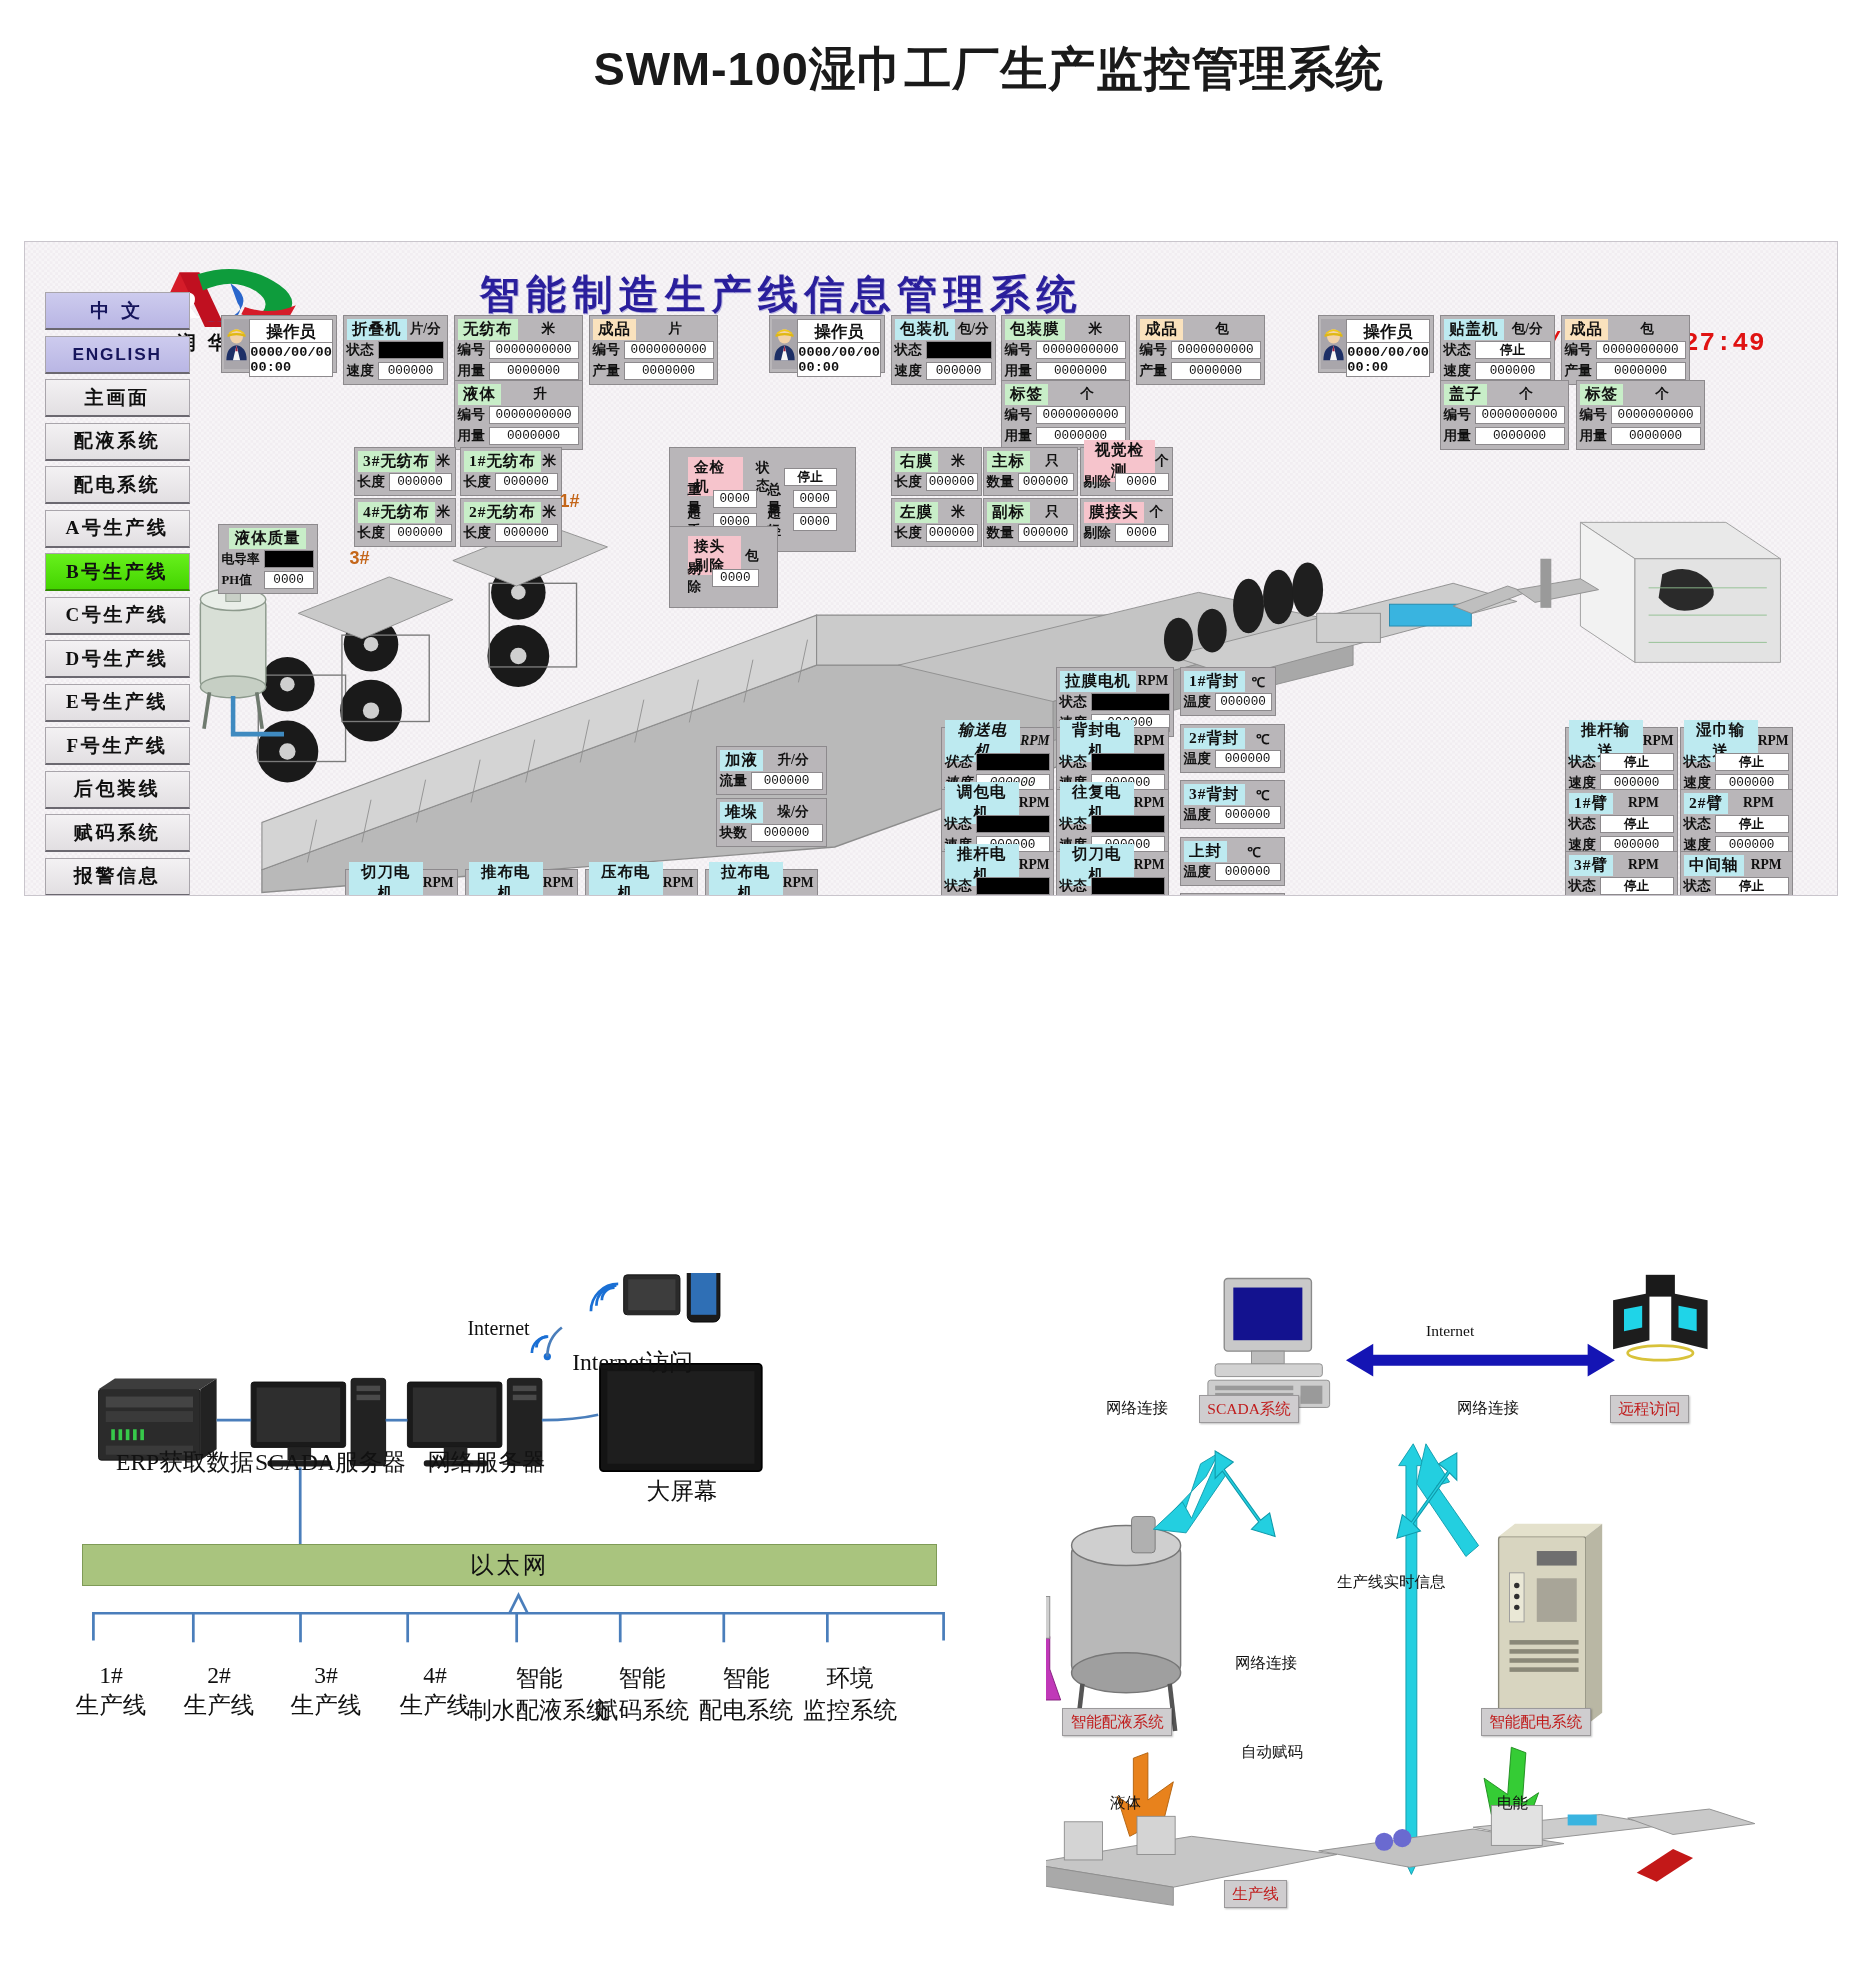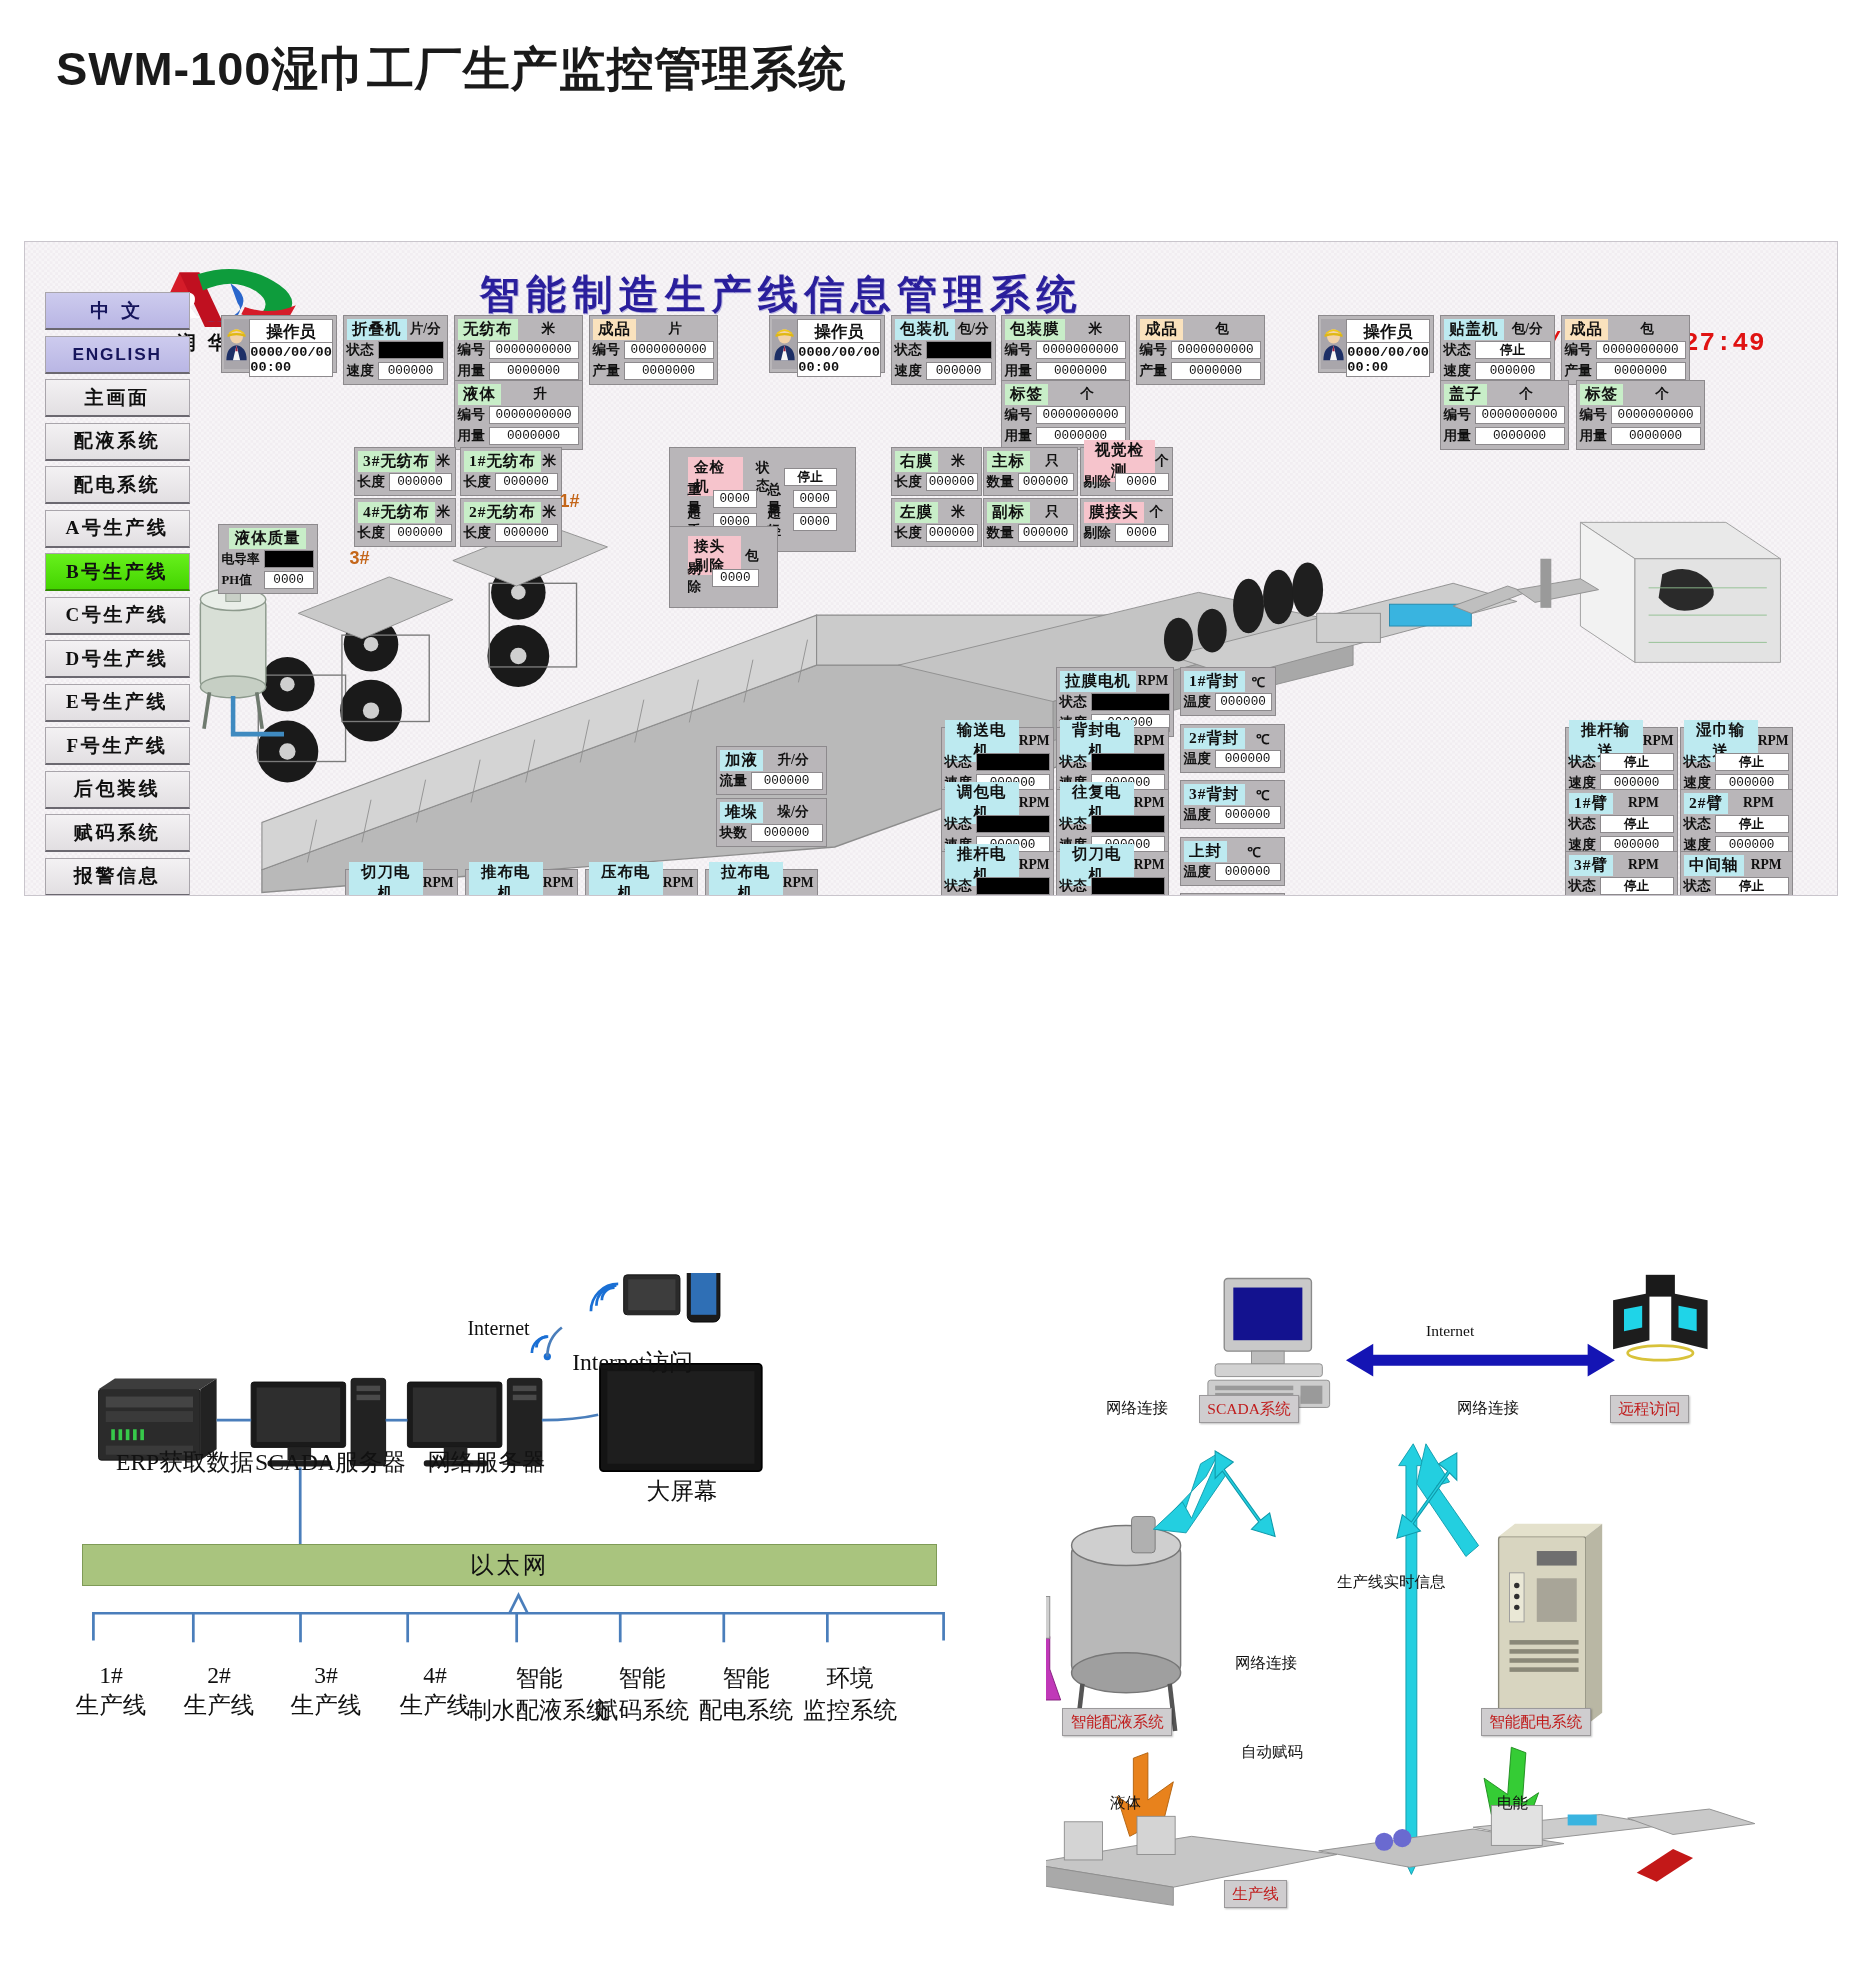--- a/index.html
+++ b/index.html
@@ -6,26 +6,27 @@
   body {
     width: 1868px; height: 1964px;
     background: #ffffff;
     font-family: "Liberation Sans", sans-serif;
     overflow: hidden;
     position: relative;
   }
 
   
   .page-title {
+    text-align: center;
     font-size: 47px;
     font-weight: 700;
     color: #1a1a1a;
     letter-spacing: 0.9px;
     padding-top: 38px;
-    padding-left: 56px;
+    padding-left: 109px;
   }
 
   
   .hmi {
     position: absolute;
     left: 23.6px; top: 241px;
     width: 1814px; height: 655px;
     background: #f1edf1;
     border: 0.9px solid #c9c5cc;
     background-image:
@@ -724,21 +725,21 @@
     </div>
         <div class="row">
       <span class="lbl">状态</span>
       <span class="val black "></span>
     </div>
         <div class="row">
       <span class="lbl">速度</span>
       <span class="val  ">000000</span>
     </div>
       </div>
-      <div class="card" style="left: 916px; top: 485px; width: 113px;">
+      <div class="card" style="left: 916px; top: 485px; width: 113px; font-style: italic;">
         <div class="hdr">
       <span class="name cy">输送电机</span>
       <span class="unit">RPM</span>
     </div>
         <div class="row">
       <span class="lbl">状态</span>
       <span class="val black "></span>
     </div>
         <div class="row">
       <span class="lbl">速度</span>

